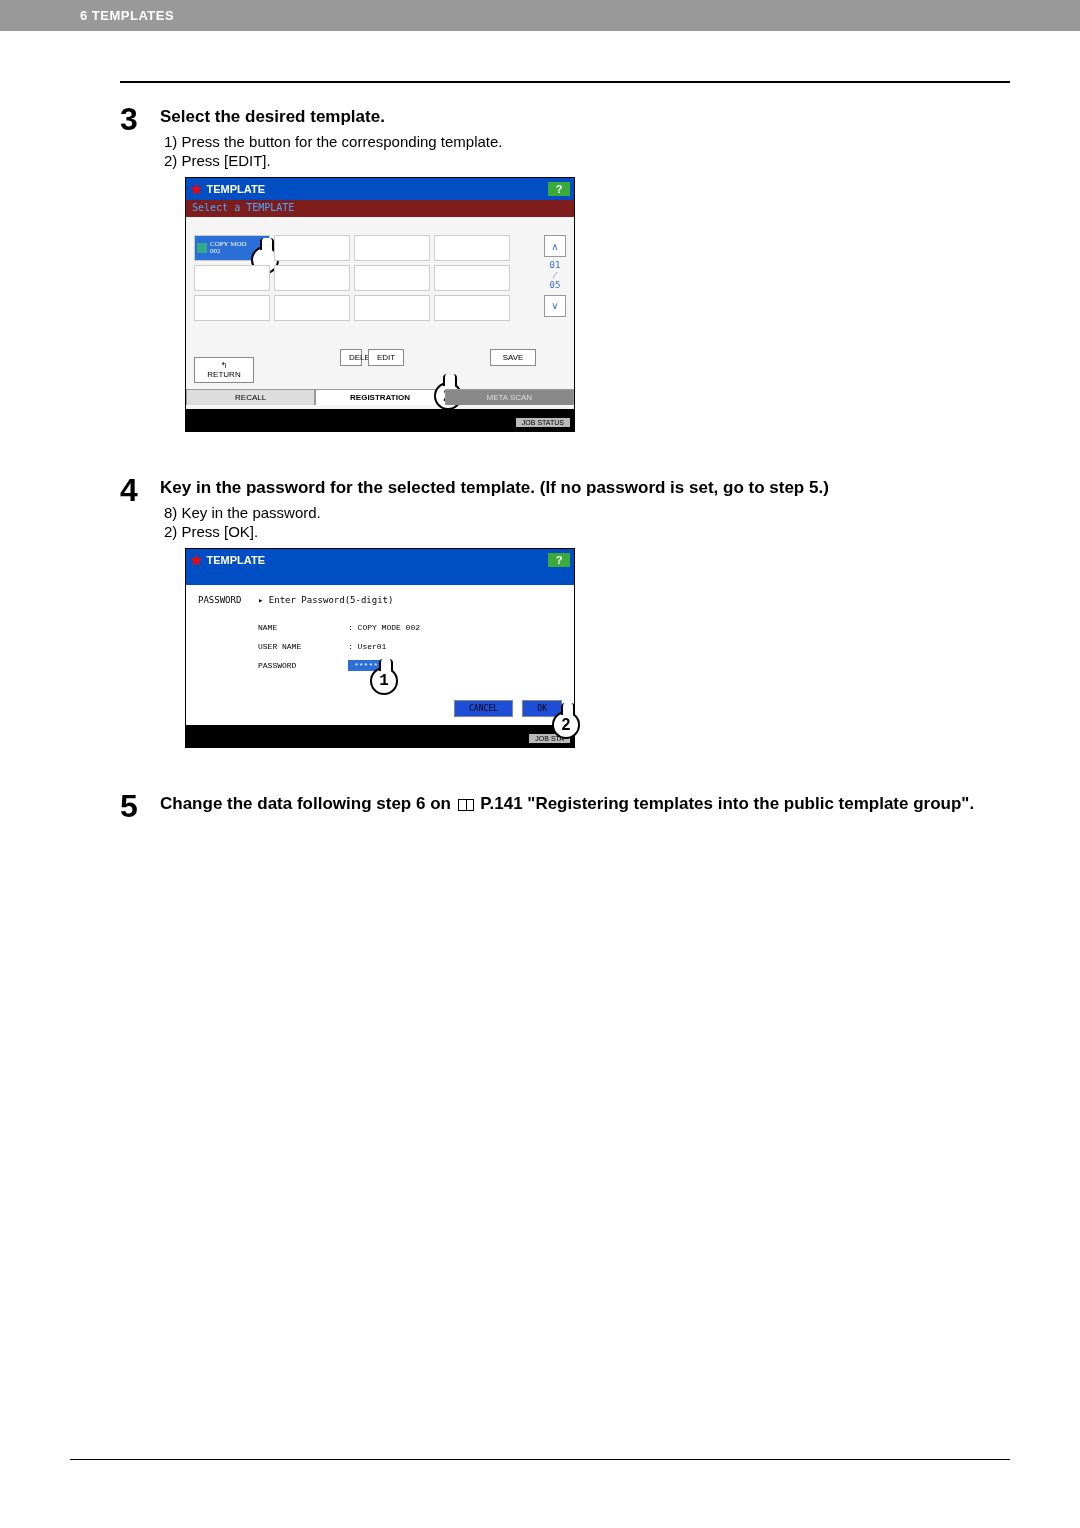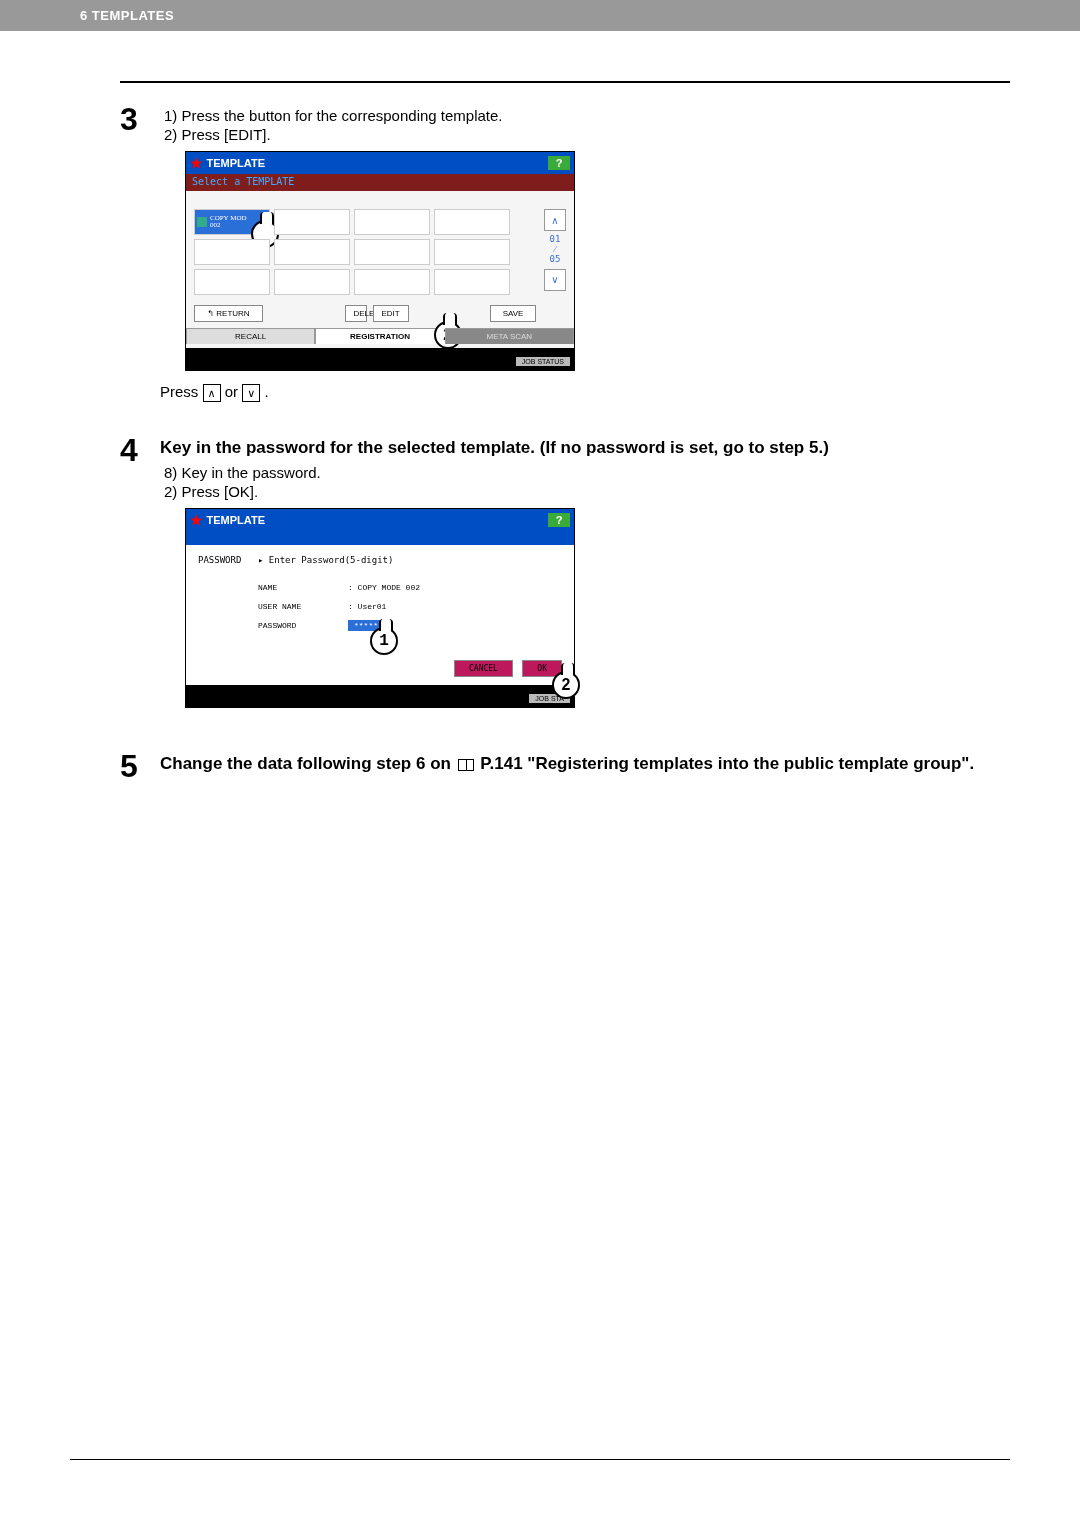--- a/index.html
+++ b/index.html
@@ -270,21 +270,21 @@
     color: #fff;
     padding: 1px 6px;
     position: relative;
   }
   .pw-btn-row {
     text-align: right;
     margin-top: 30px;
   }
   .pw-btn {
     border: 1px solid #888;
-    background: #be185d;
+    background: #1d4ed8;
     font-size: 8px;
     padding: 3px 14px;
     display: inline-block;
     margin-left: 4px;
     position: relative;
   }
   .book-icon {
     display: inline-block;
     width: 16px;
     height: 12px;
@@ -322,20 +322,21 @@
 <div class="header-bar">
   <span>6 TEMPLATES</span>
 </div>
 
 <div class="content">
   <hr class="hr-top">
 
   <div class="step">
     <div class="step-num">3</div>
     <div class="step-body">
+      <div class="step-title">Select the desired template.</div>
       <div class="step-sub">1)  Press the button for the corresponding template.</div>
       <div class="step-sub">2)  Press [EDIT].</div>
 
       <div class="screenshot">
         <div class="screen-header">
           <span class="star-icon">★</span>
           <span>TEMPLATE</span>
           <span class="help-btn">?</span>
         </div>
         <div class="screen-subheader">Select a TEMPLATE</div>
@@ -369,21 +370,21 @@
           <div class="nav-col">
             <div class="nav-btn">∧</div>
             <div class="nav-page">
               <span>01</span><br>⁄<br>
               <span>05</span>
             </div>
             <div class="nav-btn">∨</div>
           </div>
 
           <div class="btn-row">
-            <span class="lcd-btn" style="width:69px;">↰ <span>RETURN</span></span>
+            <span class="lcd-btn" style="width:60px;margin-top:26px;">↰ <span>RETURN</span></span>
             <span style="flex:1;"></span>
             <span class="lcd-btn" style="width:22px;">DELETE</span>
             <span class="lcd-btn" style="width:36px;position:relative;">
               <span>EDIT</span>
             </span>
             <span style="flex:1;"></span>
             <span class="lcd-btn" style="width:46px;">SAVE</span>
           </div>
 
           <div class="tab-row" style="margin-left:-8px;margin-right:-38px;position:relative;">
@@ -395,27 +396,20 @@
               </div>
             </div>
             <div class="tab meta">META SCAN</div>
           </div>
         </div>
         <div class="job-status-row">
           <span class="job-status-btn">JOB STATUS</span>
         </div>
       </div>
 
-      <div class="sub-note">
-        <span>Press </span>
-        <span class="arrow-key">∧</span>
-        <span> or </span>
-        <span class="arrow-key">∨</span>
-        <span> .</span>
-      </div>
     </div>
   </div>
 
   <div class="step">
     <div class="step-num">4</div>
     <div class="step-body">
       <div class="step-title">Key in the password for the selected template. (If no password is set, go to step 5.)</div>
       <div class="step-sub">8)  Key in the password.</div>
       <div class="step-sub">2)  Press [OK].</div>
 

